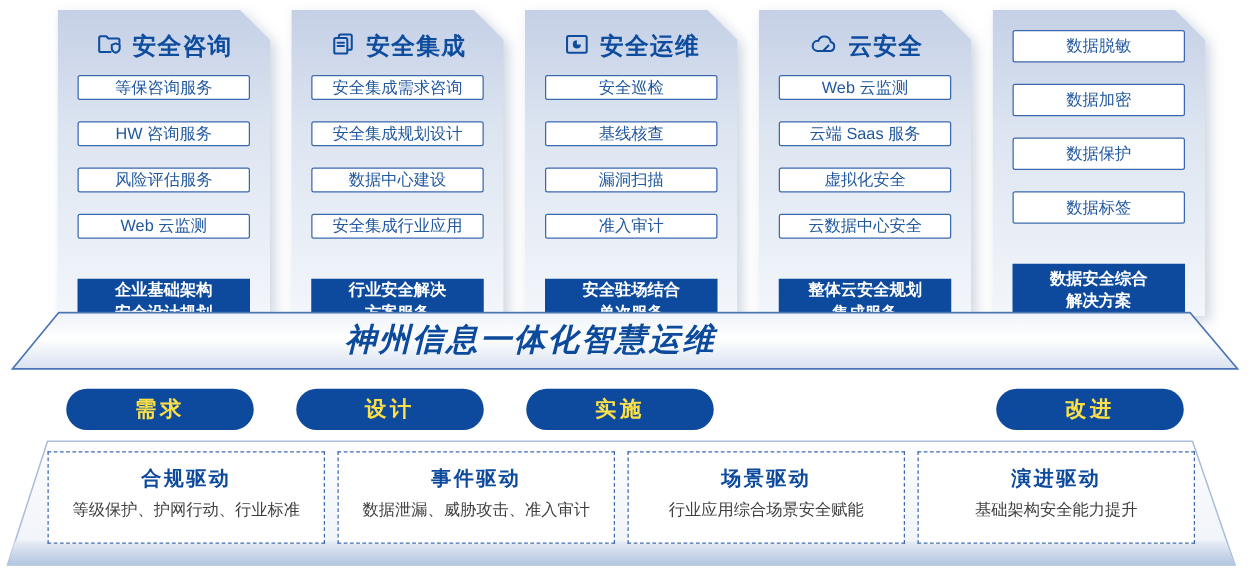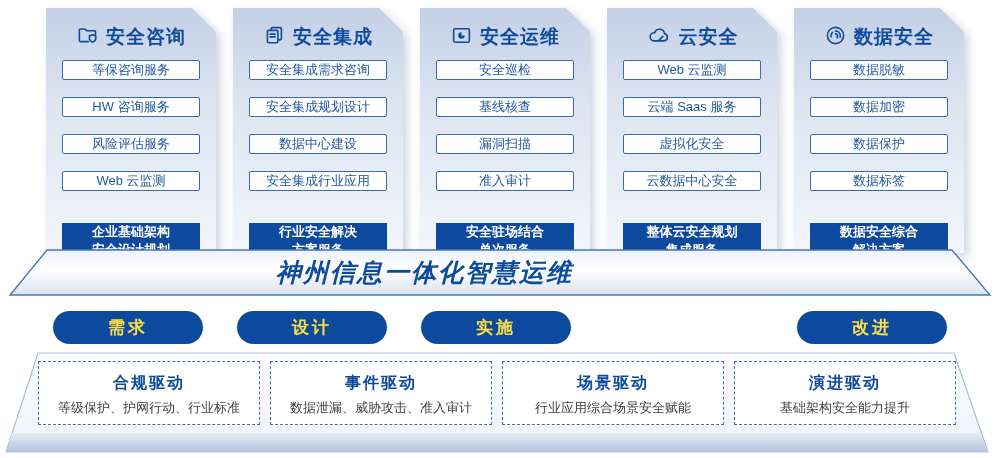--- a/index.html
+++ b/index.html
@@ -31,21 +31,21 @@
 
   
   .platform-svg{position:absolute;left:0;top:352px;}
 
   
   .pill{position:absolute;top:311px;width:150px;height:33px;border-radius:17px;
         background:#0d4a9d;color:#fde047;font-size:17px;font-weight:bold;letter-spacing:3px;
         display:flex;align-items:center;justify-content:center;}
 
   
-  .driver{position:absolute;top:361px;width:222px;height:64px;box-sizing:border-box;
+  .driver{position:absolute;top:361px;width:222px;height:74px;box-sizing:border-box;
           border:1.5px dashed #3f6ab2;background:#ffffff;text-align:center;}
   .driver-title{margin-top:11px;font-size:16px;font-weight:bold;color:#0d4a9d;letter-spacing:2px;}
   .driver-sub{margin-top:5px;font-size:13px;color:#3f3f3f;}
 </style>
 </head>
 <body>
 
 <div class="stage">
 
   <div class="card-wrap" style="left:46px">
@@ -124,31 +124,20 @@
       <div class="svc-item">云端 Saas 服务</div>
       <div class="svc-item">虚拟化安全</div>
       <div class="svc-item">云数据中心安全</div>
       <div class="card-footer">整体云安全规划
 集成服务</div>
     </div>
   </div>
 
   <div class="card-wrap" style="left:794px">
     <div class="card">
-      <div class="card-header">
-        <span>
-          <svg width="23" height="23" viewBox="0 0 24 24" fill="none" stroke="#0e4c9e" stroke-width="1.7" stroke-linecap="round" stroke-linejoin="round">
-            <circle cx="12" cy="12" r="8.5"></circle>
-            <path d="M12 7.2a4.9 4.9 0 0 1 4.9 4.9v1.7"></path>
-            <path d="M12 10.3a1.9 1.9 0 0 1 1.9 1.9v2.4"></path>
-            <path d="M7.3 13.5v-1.4a4.7 4.7 0 0 1 1.6-3.5"></path>
-          </svg>
-        </span>
-        <span class="card-title">数据安全</span>
-      </div>
       <div class="svc-item">数据脱敏</div>
       <div class="svc-item">数据加密</div>
       <div class="svc-item">数据保护</div>
       <div class="svc-item">数据标签</div>
       <div class="card-footer">数据安全综合
 解决方案</div>
     </div>
   </div>
 
   <svg class="banner-svg" width="1000" height="48">

